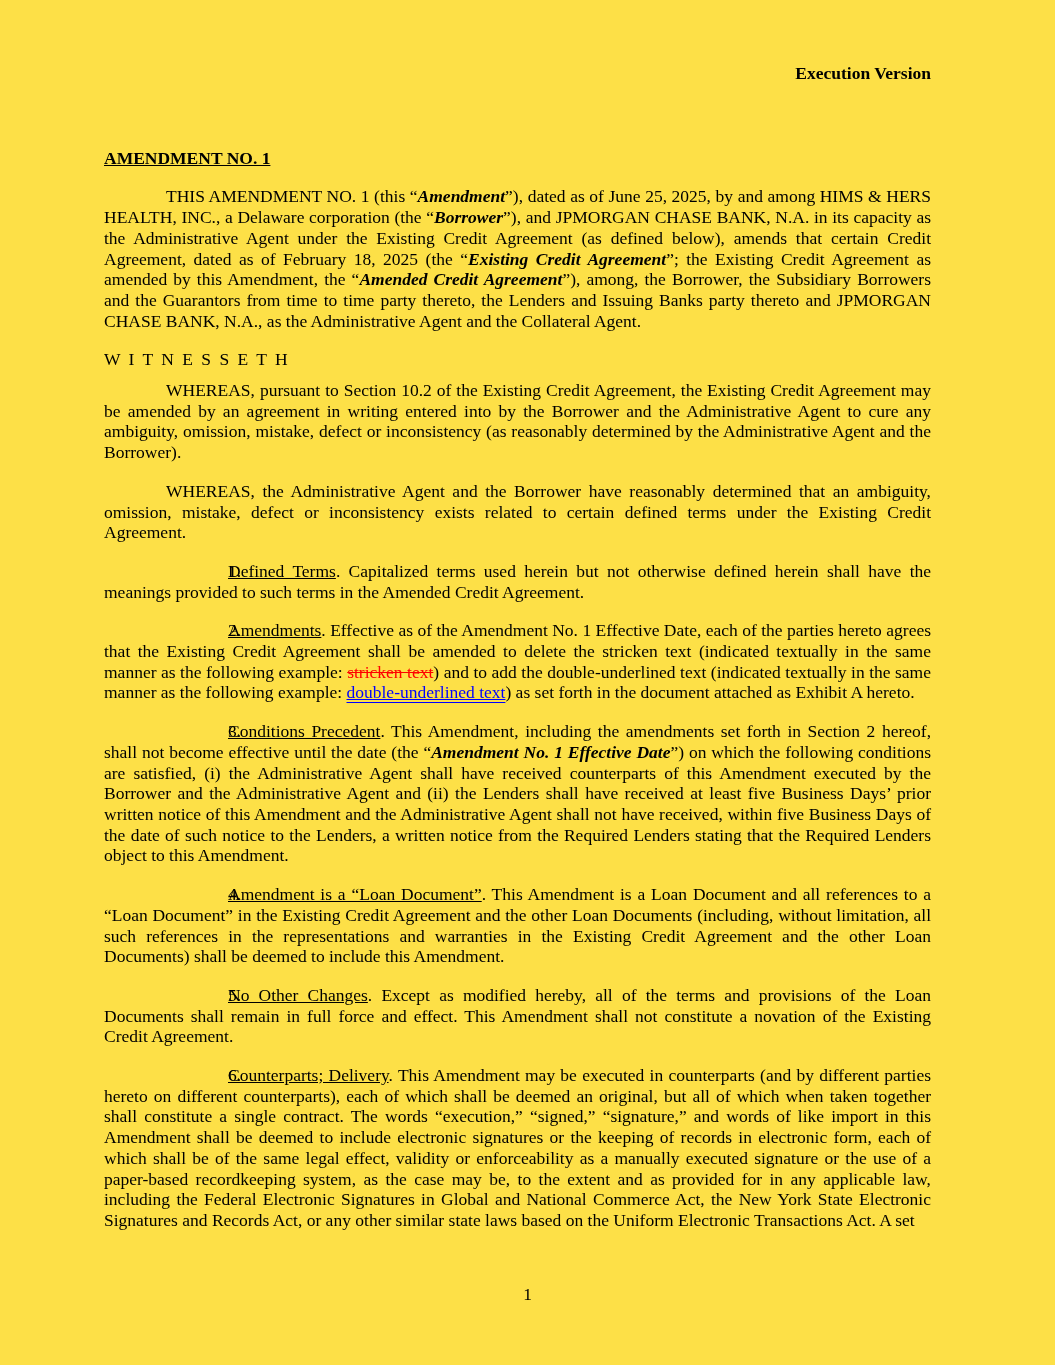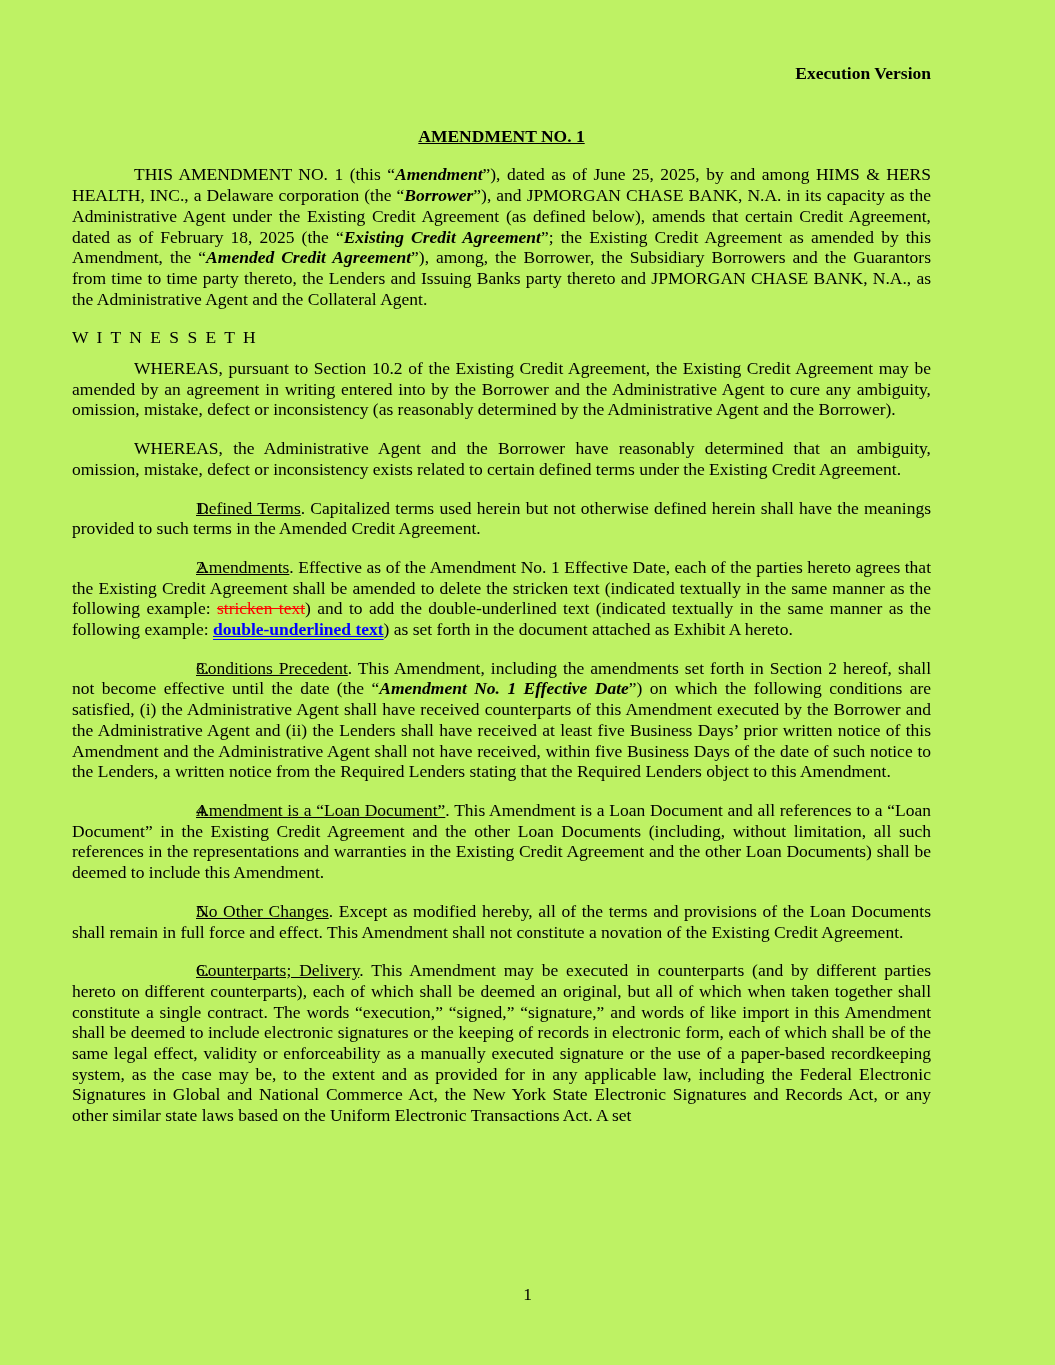--- a/index.html
+++ b/index.html
@@ -1,41 +1,41 @@
 <!DOCTYPE html>
 <html><head>
 <meta charset="utf-8">
 <style>
   html,body { margin:0; padding:0; background:#ffffff; }
   .page {
     position:relative;
     width:1055px; height:1365px;
-    background:#bef264;
+    background:#fde047;
     color:#000000;
     font-family:"Liberation Serif","DejaVu Serif",serif;
     overflow:hidden;
     box-sizing:border-box;
-    padding:63px 124px 0 72px;
+    padding:63px 124px 0 104px;
   }
   p {
     margin:0 0 18px 0;
     font-size:17.5px;
     line-height:20.7px;
     text-align:justify;
     text-indent:62px;
   }
   .hdr { text-align:right; font-weight:bold; text-indent:0; margin-bottom:0; }
-  .title { text-align:center; font-weight:bold; text-indent:0; margin:42px 0 18px 0; }
+  .title { font-weight:bold; text-indent:0; margin:64px 0 18px 0; }
   .title .t-inner { text-decoration:underline; }
   .wit { text-align:left; text-indent:0; letter-spacing:2px; margin-bottom:10px; }
   .num { display:inline-block; width:62px; }
   .u { text-decoration:underline; }
   .bi { font-weight:bold; font-style:italic; }
   .strike { color:#FF0000; text-decoration:line-through; }
-  .dblu { color:#0000FF; text-decoration:underline; text-decoration-style:double;font-weight:bold; }
+  .dblu { color:#0000FF; text-decoration:underline; text-decoration-style:double; }
   .pagenum {
     position:absolute; bottom:60px; left:0; right:0;
     text-align:center; font-size:17.5px; text-indent:0;
   }
 </style>
 </head>
 <body>
 
 <div class="page">
 

